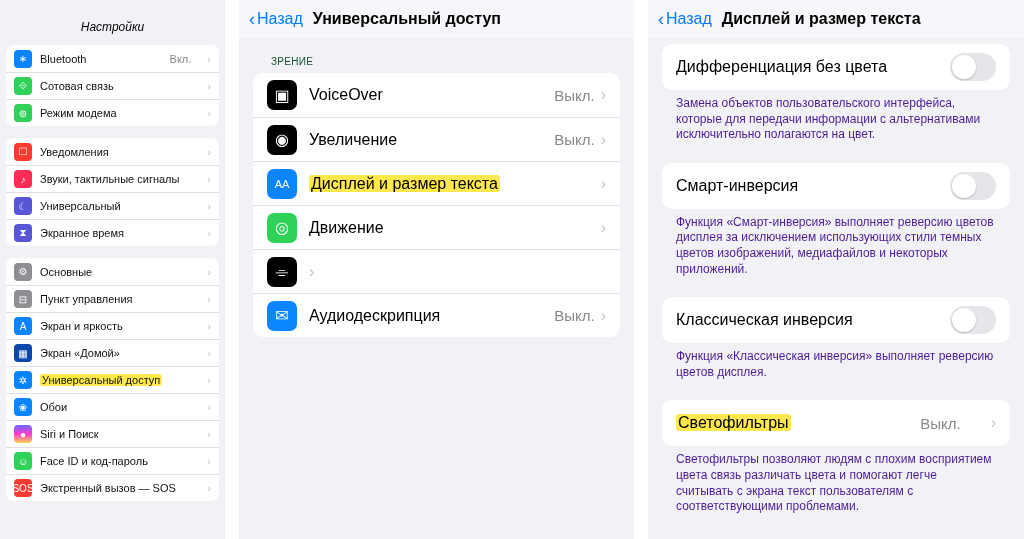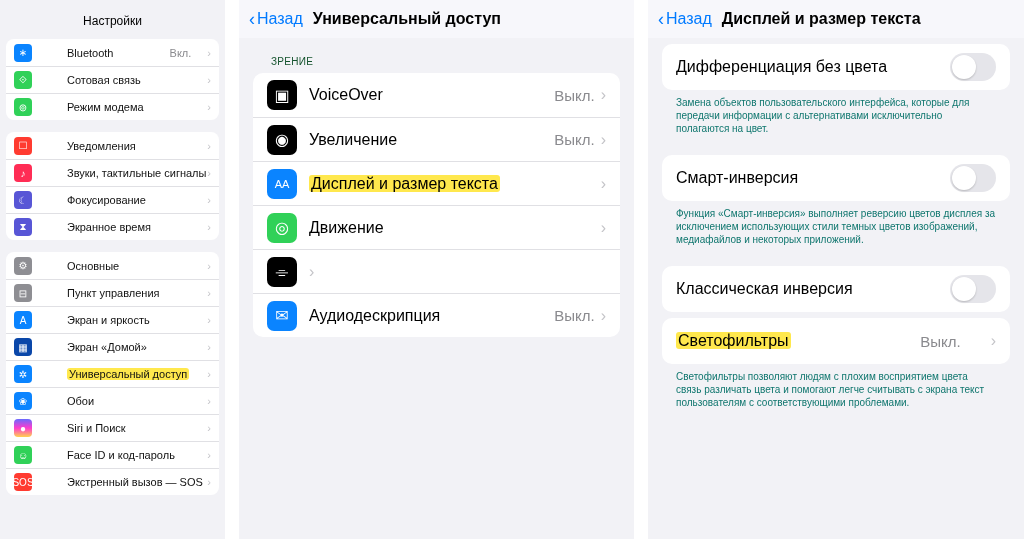--- a/index.html
+++ b/index.html
@@ -9,35 +9,35 @@
     background: #fff;
     display: flex;
     overflow: hidden;
   }
   .panel { height: 100%; overflow: hidden; background:#f2f2f6; }
   .p1 { width: 225px; }
   .p2 { width: 395px; margin-left: 14px; }
   .p3 { flex: 1; margin-left: 14px; }
 
   
-  .p1 .title { font-size: 12px; text-align: center; padding: 14px 0 6px; font-weight: 500; }
+  .p1 .title { font-size: 12px; text-align: center; padding: 20px 0 6px; font-weight: 500; font-style: italic; }
   .group { background: #fff; border-radius: 8px; margin: 5px 6px 12px; overflow: hidden; }
   .row {
     display: flex; align-items: center; height: 27px;
     padding: 0 8px; font-size: 11px; color:#111;
     border-top: 0.5px solid #e0e0e4;
     position: relative;
   }
   .row:first-child { border-top: none; }
   .icon {
     width: 18px; height: 18px; border-radius: 4px;
     display: flex; align-items: center; justify-content: center;
     margin-right: 8px; color: #fff; font-size: 10px; flex-shrink: 0;
   }
-  .row .label { flex: 1; white-space: nowrap; overflow: hidden; text-overflow: ellipsis; margin-left: 27px; }
+  .row .label { flex: 1; white-space: nowrap; overflow: hidden; text-overflow: ellipsis; }
   .row .detail { color: #8a8a8e; font-size: 11px; margin-right: 16px; }
   .chev { color: #c4c4c8; font-size: 11px; }
   .hl { background: #ffe84d; border-radius: 3px; padding: 0 2px; }
 
   
   .i-blue  { background:#0a84ff; }
   .i-green { background:#30d158; }
   .i-red   { background:#ff3b30; }
   .i-pink  { background:#ff2d55; }
   .i-indigo{ background:#5856d6; }
@@ -80,21 +80,21 @@
   .trow { display:flex; align-items:center; height:46px; font-size:16px;gap:24px; }
   .trow .label { flex:1; }
   .switch {
     width:46px; height:28px; border-radius:14px; background:#e5e5ea;
     position:relative; flex-shrink:0;
   }
   .switch::after {
     content:""; position:absolute; width:24px; height:24px; background:#fff;
     border-radius:50%; top:2px; left:2px; box-shadow:0 1px 2px rgba(0,0,0,0.2);
   }
-  .desc { color:#0f766e; font-size:10px; line-height:1.3; padding:6px 28px 14px; }
+  .desc { color:#4c1d95; font-size:12px; line-height:1.3; padding:6px 28px 14px; }
   .trow .detail { color:#8a8a8e; font-size:15px; margin-right:6px; }
   .trow .chev { color:#c4c4c8; font-size:16px; }
 </style>
 </head>
 <body>
 
 <div class="panel p1">
   <div class="title">Настройки</div>
   <div id="p1-groups">
       <div class="group">
@@ -121,21 +121,21 @@
           <span class="label">Уведомления</span>
           <span class="chev">›</span>
         </div>
         <div class="row">
           <div class="icon i-pink">♪</div>
           <span class="label">Звуки, тактильные сигналы</span>
           <span class="chev">›</span>
         </div>
         <div class="row">
           <div class="icon i-indigo">☾</div>
-          <span class="label">Фокусирование</span>
+          <span class="label">Универсальный</span>
           <span class="chev">›</span>
         </div>
         <div class="row">
           <div class="icon i-indigo">⧗</div>
           <span class="label">Экранное время</span>
           <span class="chev">›</span>
         </div>
       </div>
       <div class="group">
         <div class="row">
@@ -254,20 +254,21 @@
           <div class="switch"></div>
         </div>
       </div>
       <div class="desc">Функция «Смарт-инверсия» выполняет реверсию цветов дисплея за исключением использующих стили темных цветов изображений, медиафайлов и некоторых приложений.</div>
       <div class="card">
         <div class="trow">
           <span class="label">Классическая инверсия</span>
           <div class="switch"></div>
         </div>
       </div>
+      <div class="desc">Функция «Классическая инверсия» выполняет реверсию цветов дисплея.</div>
       <div class="card">
         <div class="trow">
           <span class="label"><span class="hl">Светофильтры</span></span>
           <span class="detail">Выкл.</span>
           <span class="chev">›</span>
         </div>
       </div>
       <div class="desc">Светофильтры позволяют людям с плохим восприятием цвета связь различать цвета и помогают легче считывать с экрана текст пользователям с соответствующими проблемами.</div>
     </div>
 </div>

